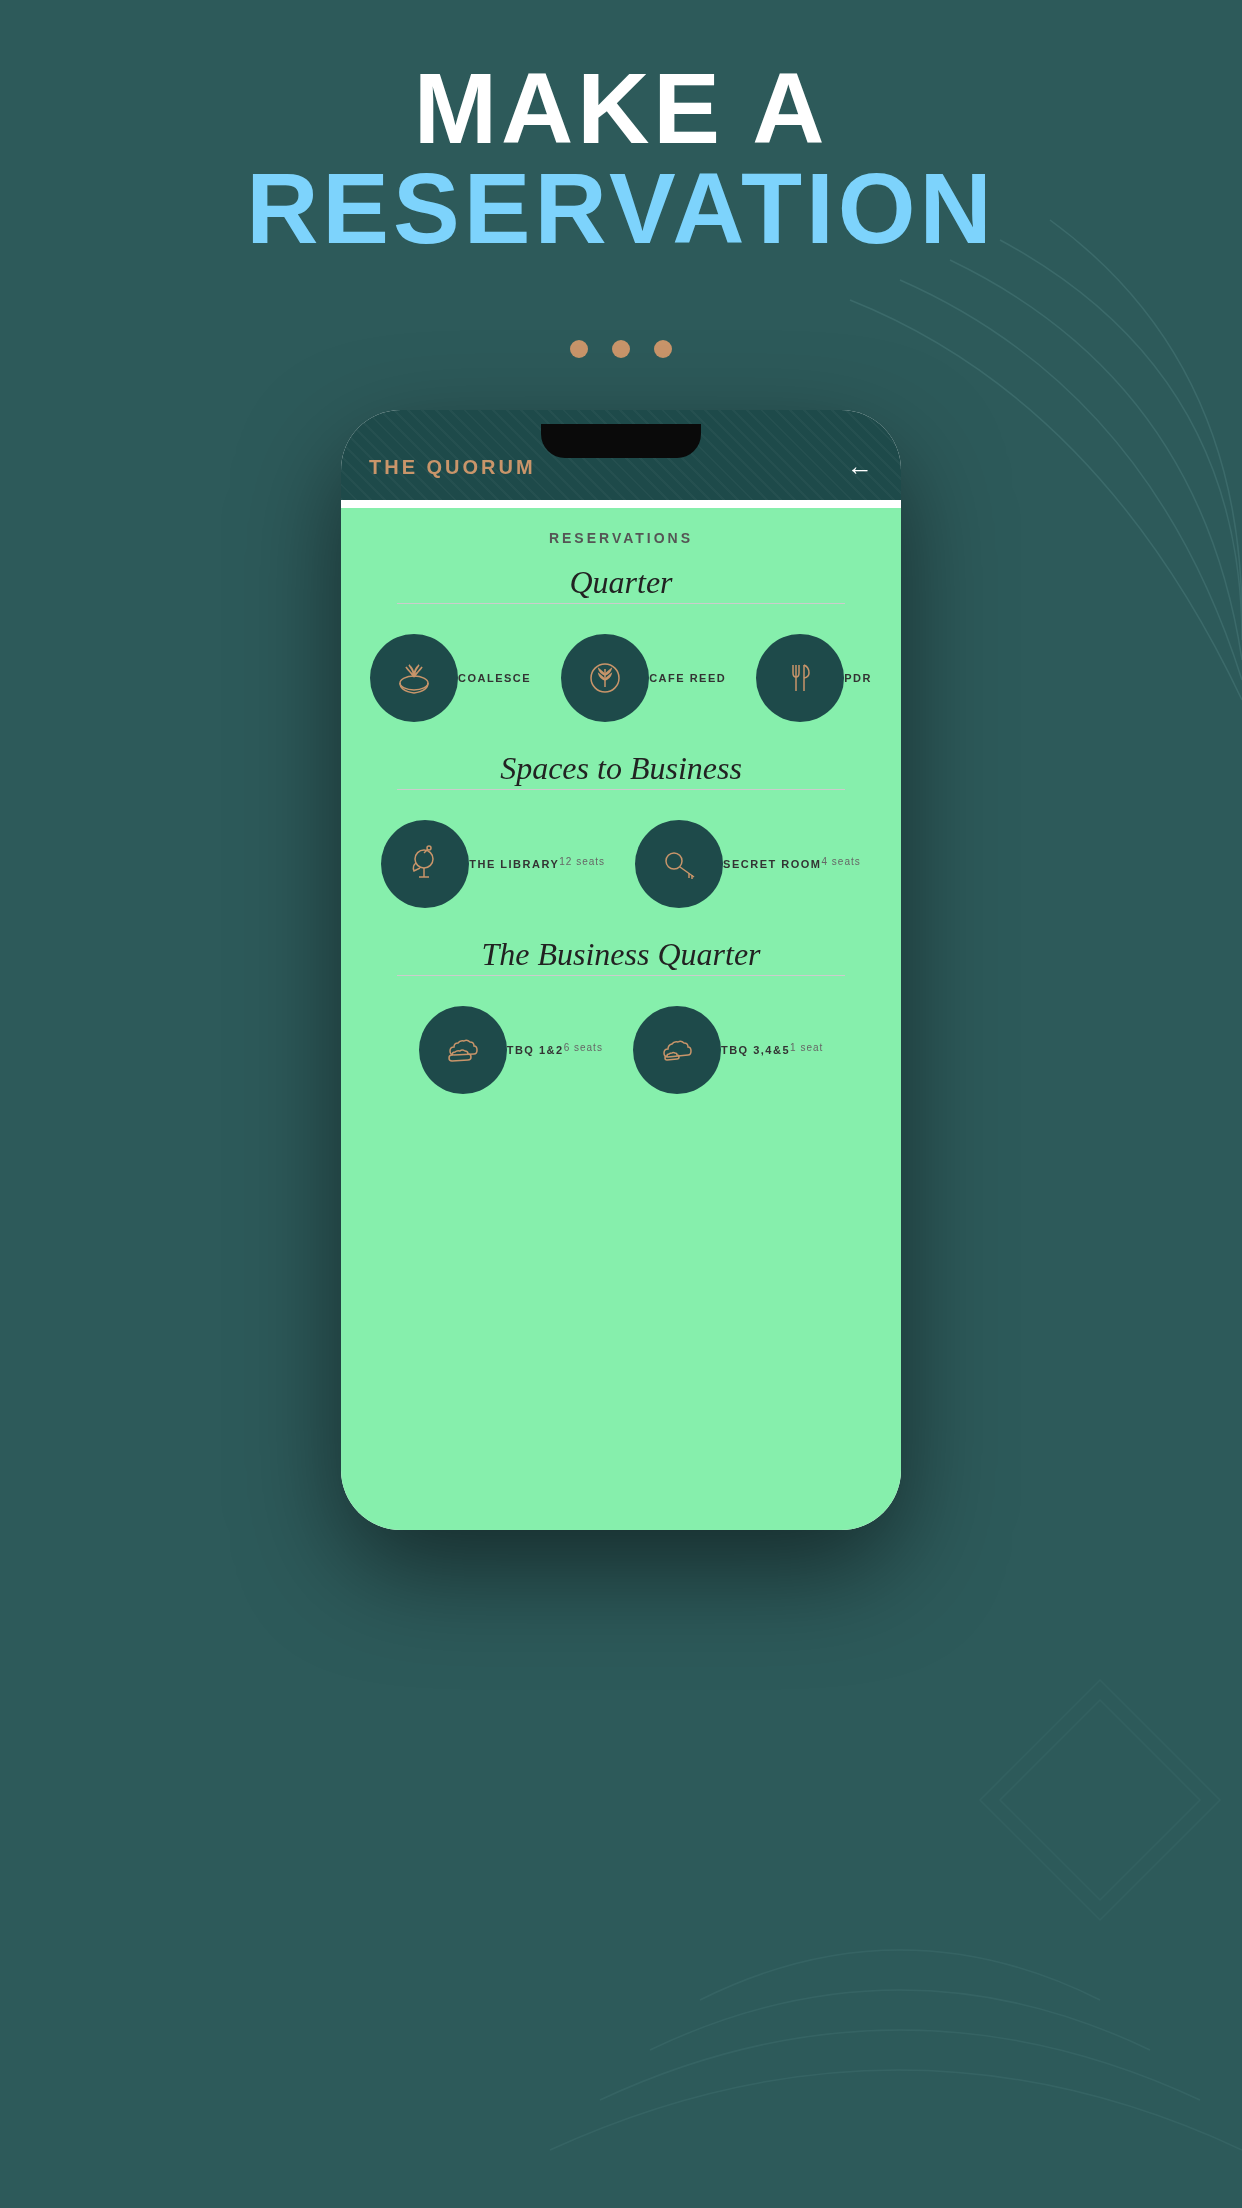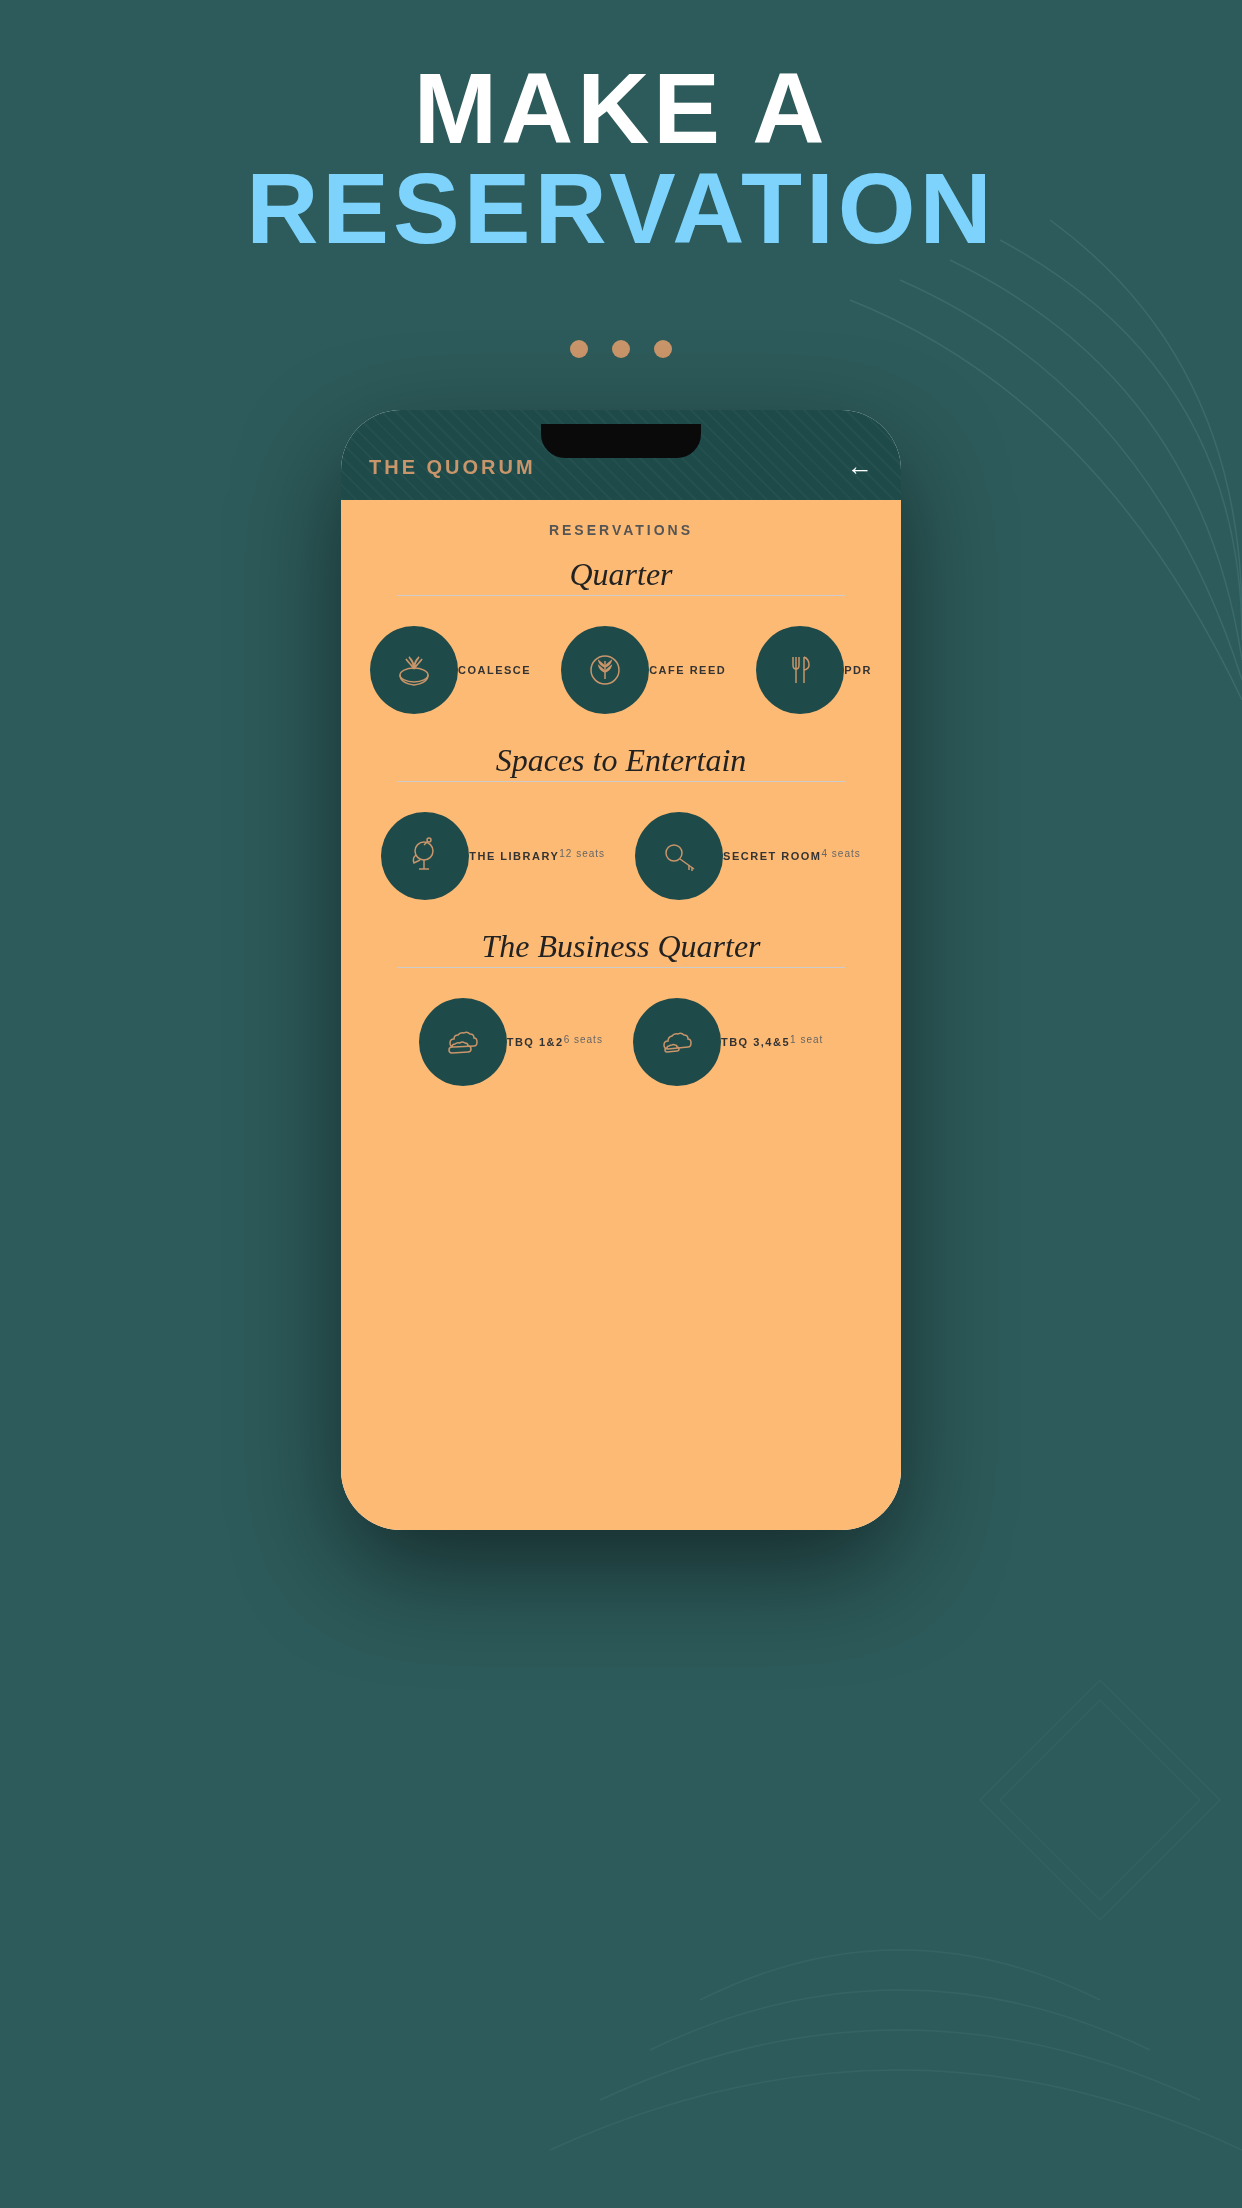--- a/index.html
+++ b/index.html
@@ -146,24 +146,25 @@
       color: #fff;
       font-size: 26px;
       font-weight: 300;
       cursor: pointer;
       position: relative;
       z-index: 1;
     }
 
     
     .phone-content {
-      background: #fdba74;
+      background: #86efac;
       overflow-y: auto;
       height: calc(100% - 90px);
       padding: 0;
+      margin-top: 8px;
     }
 
     
     .reservations-label {
       text-align: center;
       font-family: Arial, sans-serif;
       font-size: 14px;
       font-weight: 600;
       letter-spacing: 3px;
       color: #555;
@@ -338,21 +339,21 @@
                   <path d="M27 10 Q32 12 32 18 Q32 22 27 23" stroke="#c9956a" stroke-width="1.5" fill="none"></path>
                 </svg>
               </div>
               <span class="icon-label">PDR</span>
             </div>
 
           </div>
         </div>
 
         <div>
-          <div class="section-title">Spaces to Entertain</div>
+          <div class="section-title">Spaces to Business</div>
           <hr class="section-divider">
           <div class="icon-row">
 
             <div class="icon-item">
               <div class="icon-circle">
                 <svg viewBox="0 0 46 46" xmlns="http://www.w3.org/2000/svg">
 
                   <circle cx="22" cy="18" r="9" stroke="#c9956a" stroke-width="1.5" fill="none"></circle>
                   <path d="M22 27 L22 36" stroke="#c9956a" stroke-width="1.5"></path>
                   <path d="M17 36 L27 36" stroke="#c9956a" stroke-width="1.5"></path>

